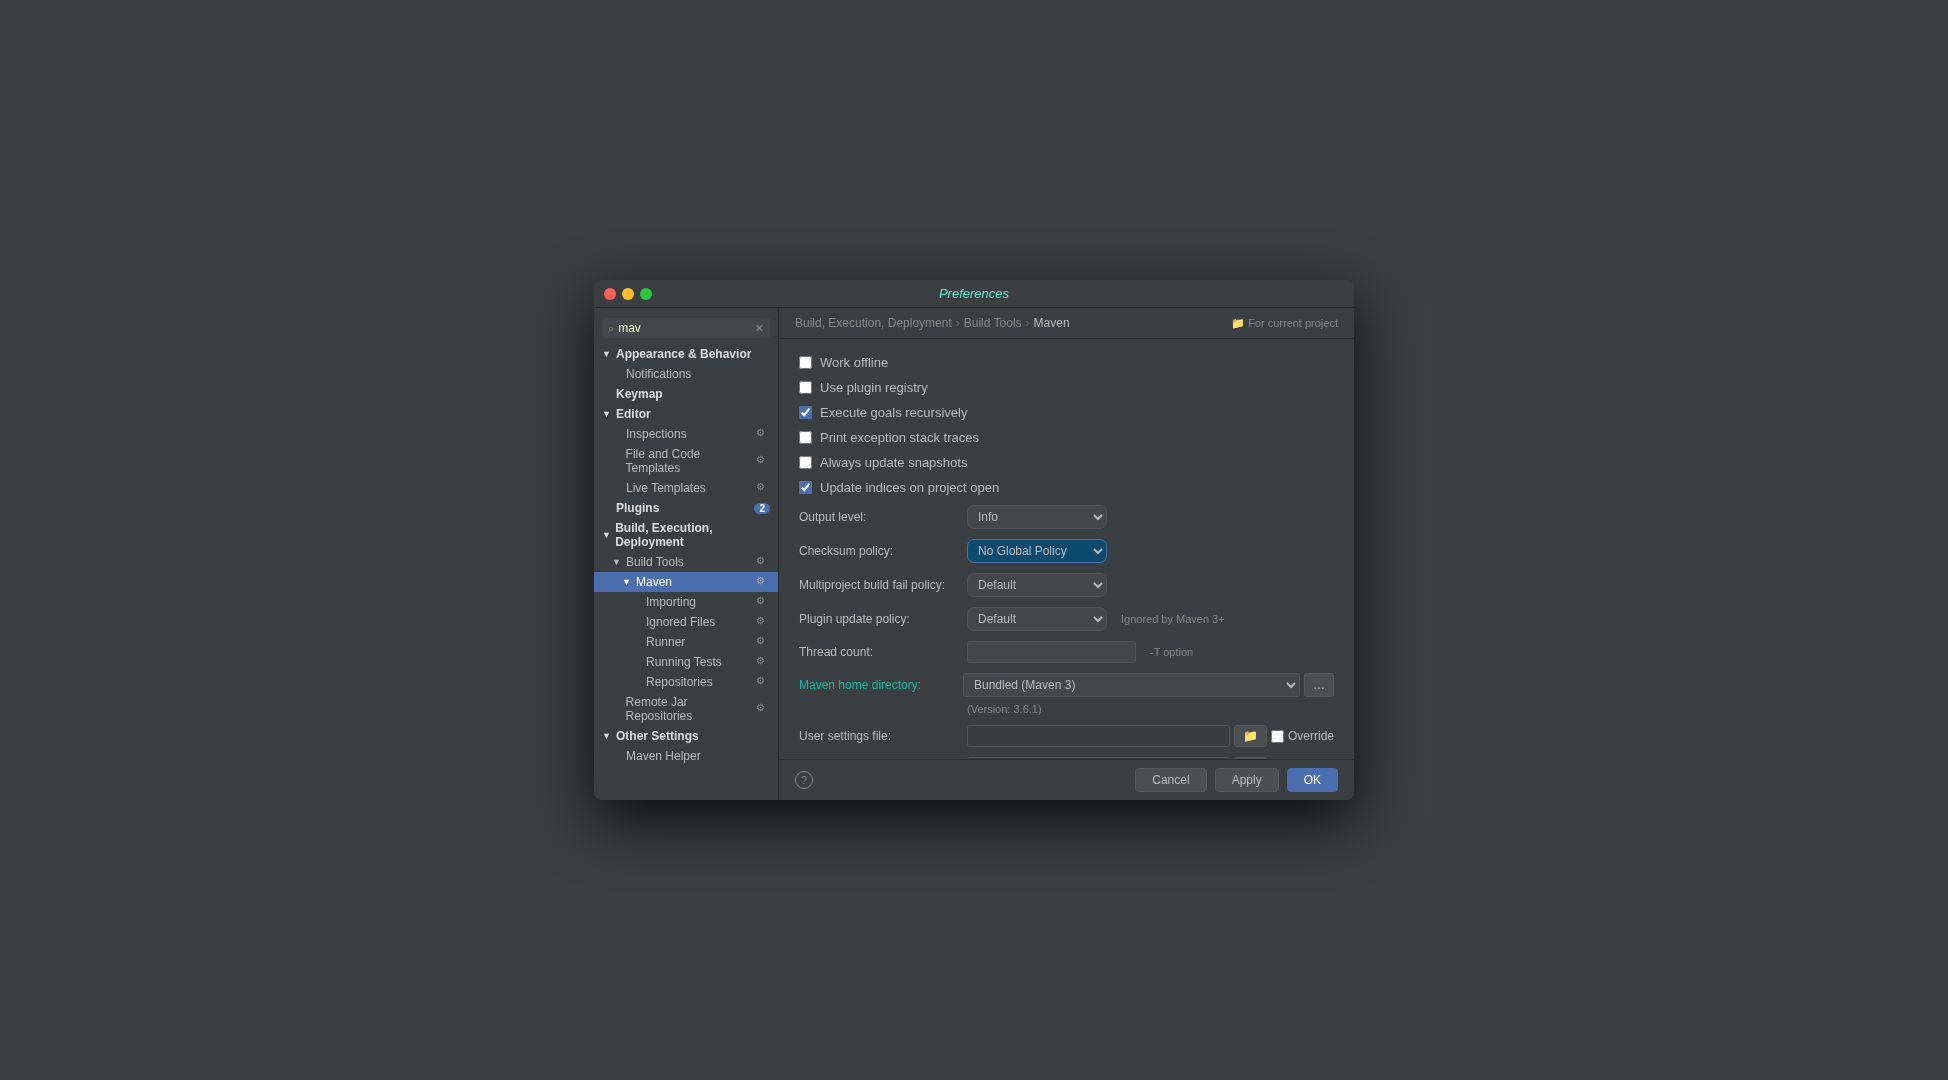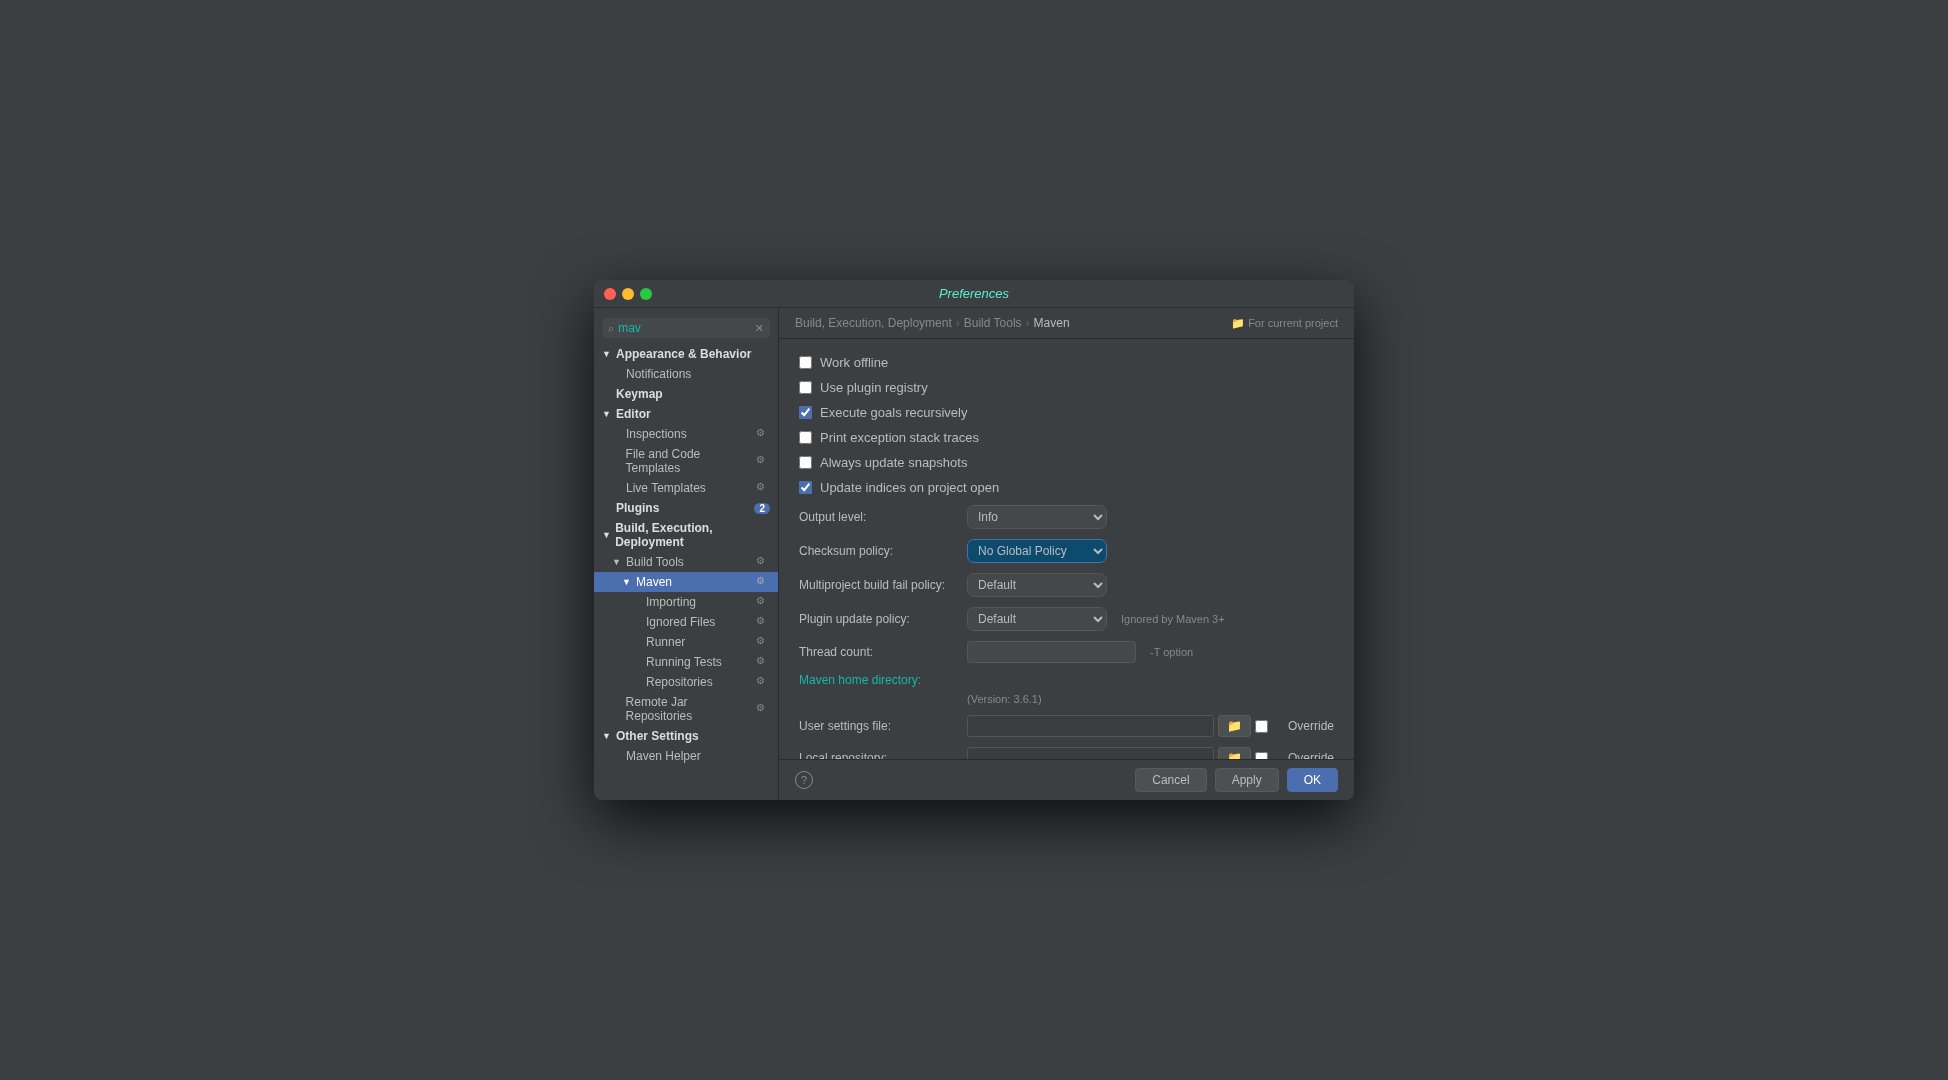--- a/index.html
+++ b/index.html
@@ -72,21 +72,21 @@
       margin: 6px 8px;
       background: #45484a;
       border-radius: 4px;
       padding: 3px 6px;
       gap: 4px;
     }
     .search-box input {
       background: transparent;
       border: none;
       outline: none;
-      color: #14b8a6;
+      color: #fef9c3;
       font-size: 12px;
       flex: 1;
       width: 100%;
     }
     .search-clear {
       color: #888;
       cursor: pointer;
       font-size: 11px;
     }
     .sidebar-item {
@@ -282,21 +282,21 @@
       border: 1px solid #555;
       color: #bbbbbb;
       font-size: 12px;
       padding: 3px 6px;
       border-radius: 3px;
       outline: none;
     }
     .file-row .override-wrap {
       display: flex;
       align-items: center;
-      gap: 20px;
+      gap: 4px;
     }
     .file-row .override-wrap input { width: 13px; height: 13px; }
     .file-row .override-wrap label { width: auto; }
     .footer {
       display: flex;
       justify-content: flex-end;
       align-items: center;
       padding: 8px 16px;
       border-top: 1px solid #2b2b2b;
       gap: 8px;
@@ -533,20 +533,26 @@
         </div>
 
         <div class="form-row">
           <label>Thread count:</label>
           <input type="text" style="">
           <span class="hint">-T option</span>
         </div>
 
         <div class="home-dir-row">
           <label>Maven home directory:</label>
+          <div class="home-dir-select-wrap">
+            <select class="home-dir-select">
+              <option>Bundled (Maven 3)</option>
+            </select>
+            <button class="browse-btn">…</button>
+          </div>
         </div>
 
         <div class="version-text">(Version: 3.6.1)</div>
 
         <div class="file-row">
           <label>User settings file:</label>
           <div class="file-row-input">
             <input type="text" style="background: rgb(58, 61, 63); color: rgb(102, 102, 102);">
             <button class="browse-btn">📁</button>
             <div class="override-wrap">

